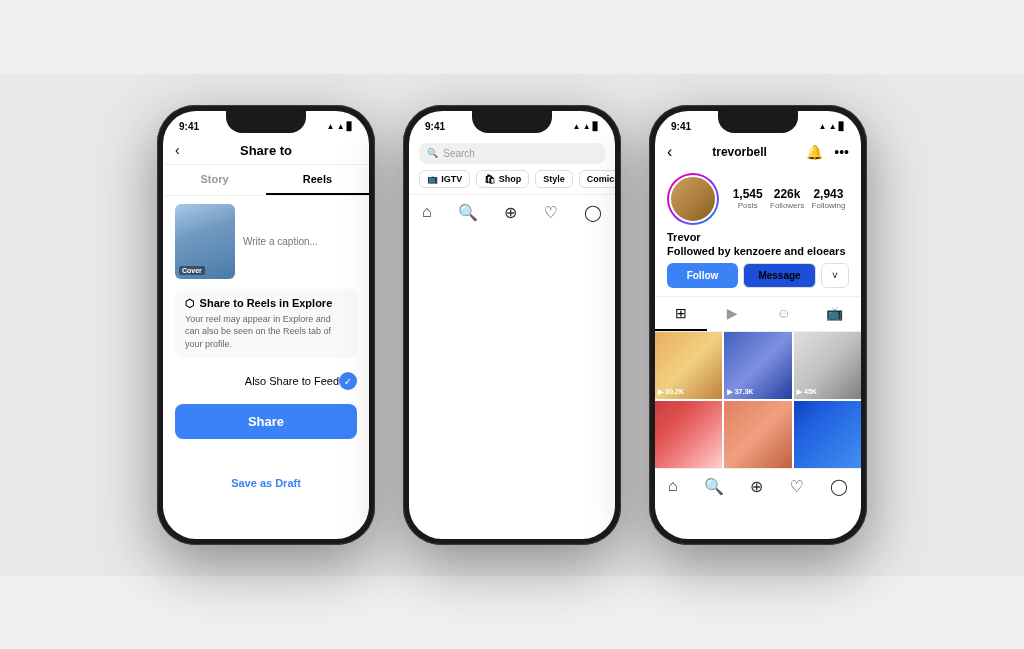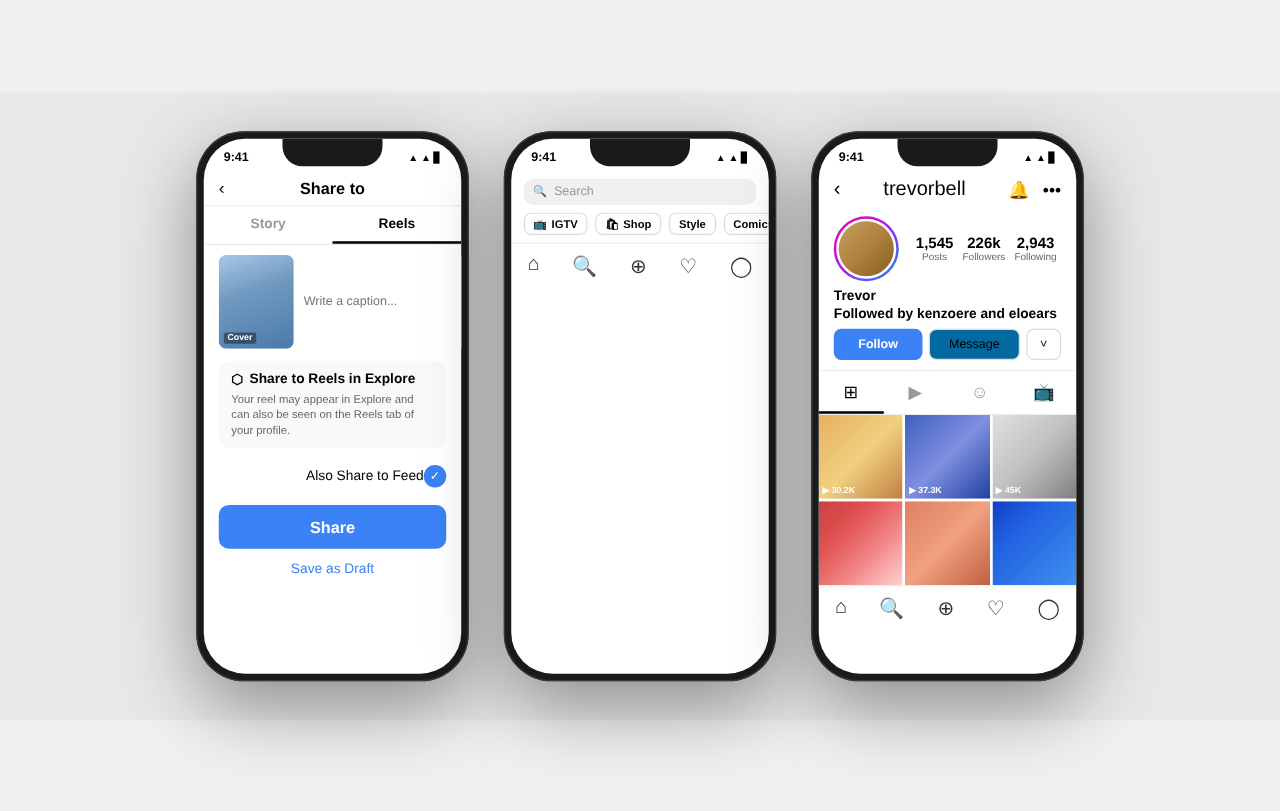--- a/index.html
+++ b/index.html
@@ -186,23 +186,24 @@
       font-weight: 700;
       margin-top: 8px;
       margin-bottom: 6px;
       cursor: pointer;
     }
     .p1-draft-btn {
       width: 100%;
       text-align: center;
       color: #3b82f6;
       font-size: 11px;
-      font-weight: 400;
+      font-weight: 700;
       cursor: pointer;
       padding: 4px;
+      margin-top: 28px;
     }
     .p2-search-bar {
       display: flex;
       align-items: center;
       margin: 4px 10px 6px;
       background: #f0f0f0;
       border-radius: 8px;
       padding: 5px 8px;
       gap: 5px;
     }
@@ -237,21 +238,21 @@
       padding: 8px 0 10px;
       border-top: 1px solid #eee;
     }
     .p2-nav-icon { font-size: 16px; color: #333; }
     .p3-header {
       display: flex;
       align-items: center;
       justify-content: space-between;
       padding: 4px 12px 6px;
     }
-    .p3-username { font-size: 16px; font-weight: 400; }
+    .p3-username { font-size: 12px; font-weight: 700; }
     .p3-header-icons { display: flex; gap: 10px; font-size: 14px; }
     .p3-profile-section {
       display: flex;
       align-items: center;
       padding: 6px 12px;
       gap: 10px;
     }
     .p3-avatar {
       width: 52px;
       height: 52px;
@@ -291,27 +292,27 @@
       color: #fff;
       border: none;
       border-radius: 6px;
       padding: 6px;
       font-size: 10px;
       font-weight: 700;
       cursor: pointer;
     }
     .p3-message-btn {
       flex: 2;
-      background: #0369a1;
+      background: #1d4ed8;
       color: #000;
       border: 1px solid #ddd;
       border-radius: 6px;
       padding: 6px;
       font-size: 10px;
-      font-weight: 400;
+      font-weight: 700;
       cursor: pointer;
     }
     .p3-dropdown-btn {
       flex: 0 0 28px;
       background: #fff;
       border: 1px solid #ddd;
       border-radius: 6px;
       font-size: 10px;
       cursor: pointer;
       display: flex;

